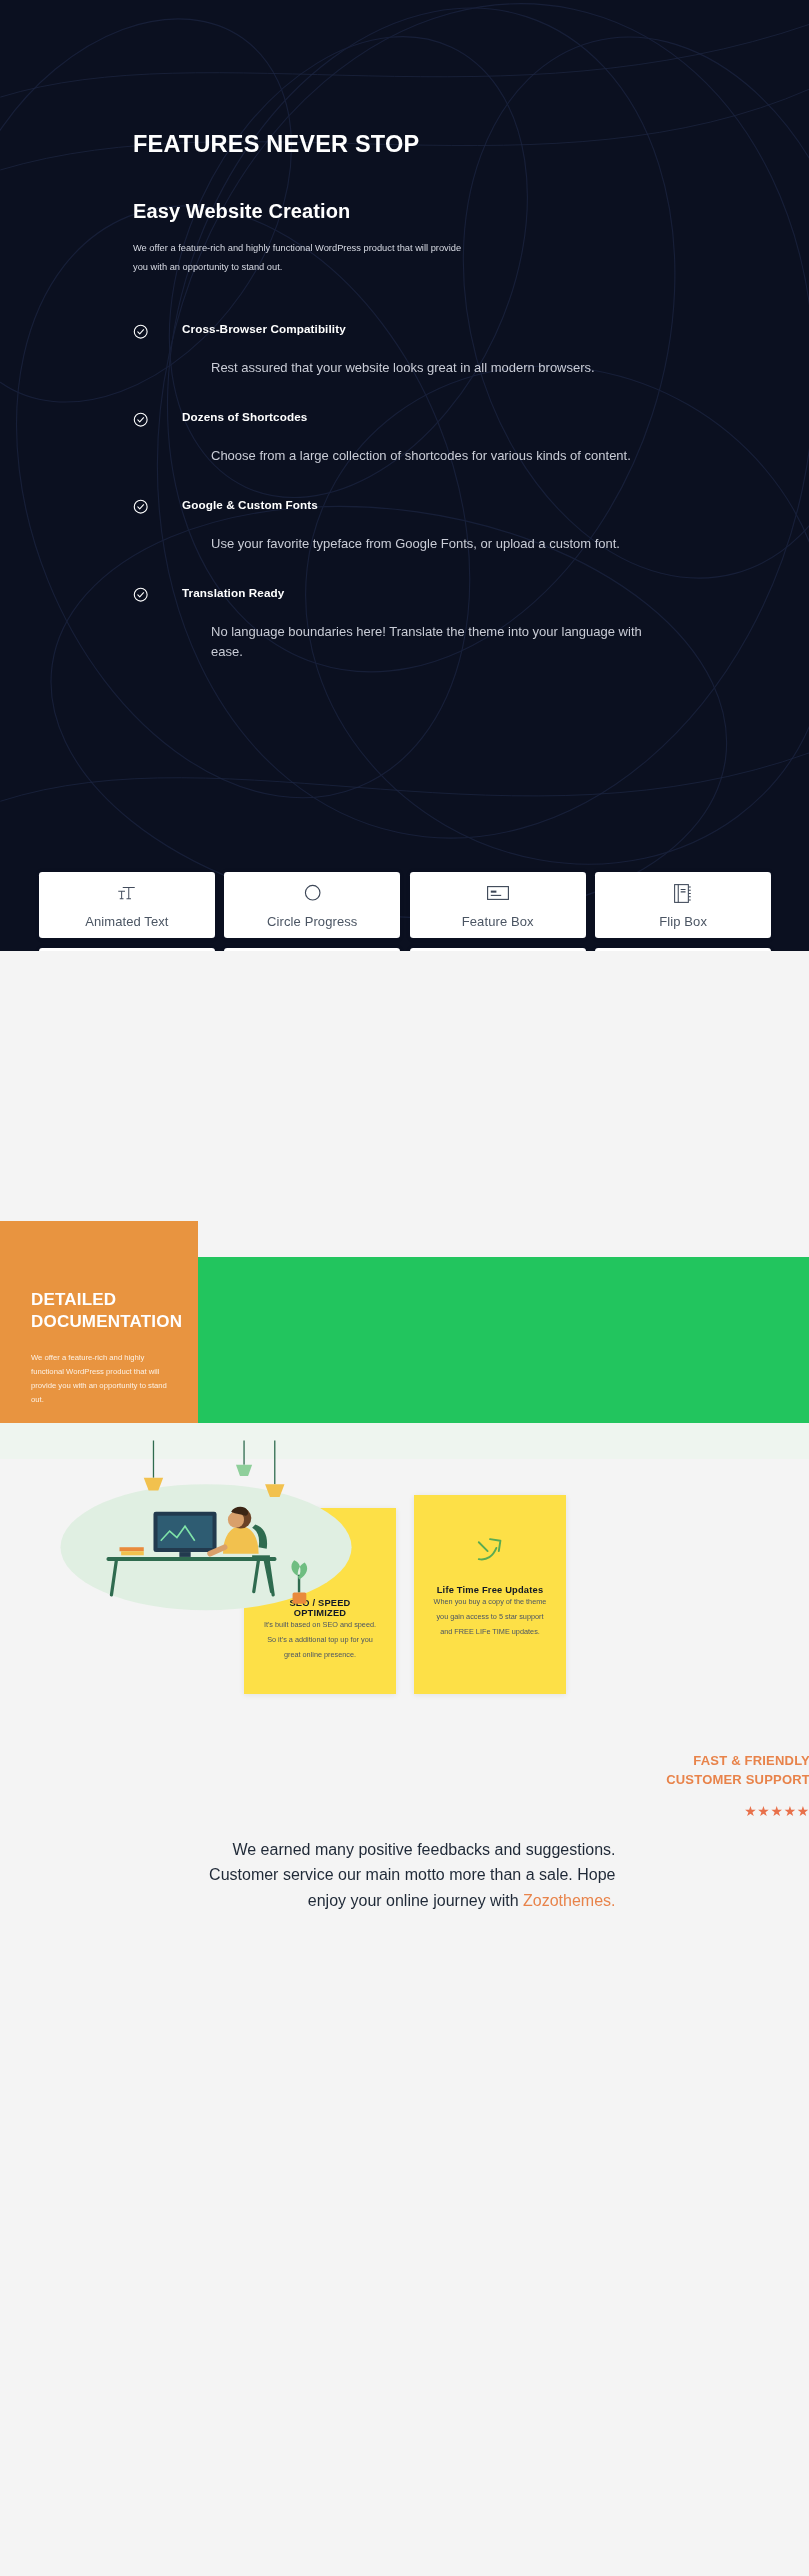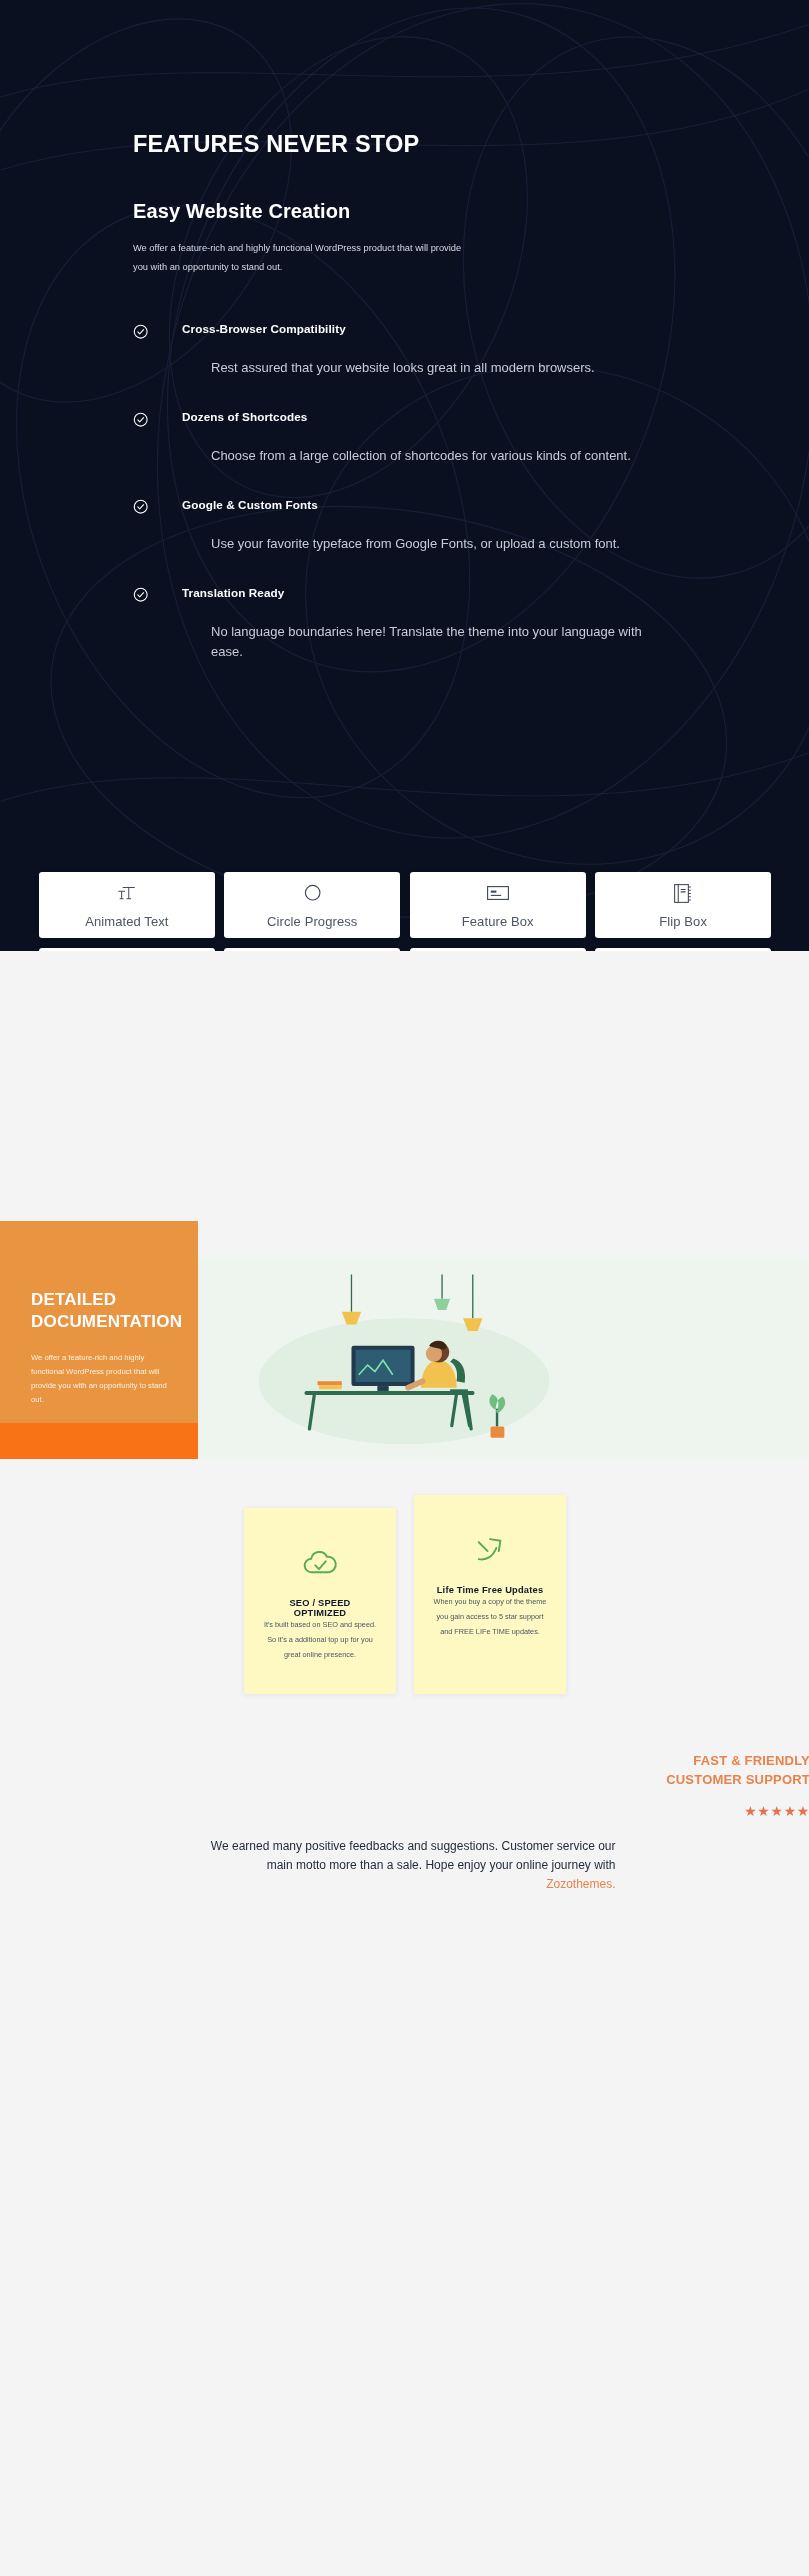--- a/index.html
+++ b/index.html
@@ -81,23 +81,24 @@
   .icon-card .ico svg { display:block; }
   .icon-card .cap {
     margin-top:9px; font-size:13px; color:#4b5563; letter-spacing:0.1px;
   }
 
   .grid-spacer { background:#f4f4f4; height:288px; }
 
   
   .doc-section {
     display:flex;
-    background:#f97316;
+    background:#22c55e;
     height:202px;
     margin-top:18px;
+    flex-direction:column;
   }
   .doc-left {
     width:198px; background:#e89440;
     padding:68px 27.5px 0 31px;
     position:relative;
     margin-top:-36px;
     height:202px;
   }
   .doc-title {
     color:#fff; font-size:17px; font-weight:bold; line-height:1.28; letter-spacing:0.2px;
@@ -108,42 +109,42 @@
 
   
   .promo-wrap {
     background:#f4f4f4;
     padding:49px 42px 0;
     display:flex;
     gap:18px;
     justify-content:center;
   }
   .promo-card {
-    background:#fef9c3;
+    background:#fde047;
     width:152px;
     padding:37px 18px 32px;
     text-align:center;
     box-shadow:0 0.8px 5.7px rgba(17,24,39,.08);
   }
   .promo-card.raised { margin-top:-13px; padding-bottom:45px; }
   .promo-ico { height:34px; display:flex; align-items:center; justify-content:center; }
   .promo-title {
     font-size:9.3px; font-weight:bold; color:#111827; margin-top:19.4px; letter-spacing:0.2px;
   }
   .promo-desc { font-size:7.3px; color:#4b5563; line-height:2; margin-top:0; }
 
   
   .support { background:#f4f4f4; padding:58px 0 52px; text-align:right; }
   .support-title {
     color:#e8834a; font-size:13px; font-weight:bold; line-height:1.45; letter-spacing:0.2px;
   }
   .stars { margin-top:13px; font-size:13.8px; color:#e8714b; letter-spacing:0.8px; }
   .support-text {
     margin:18px auto 0; width:421px;
-    font-size:12px; color:#1f2937; line-height:1.6;
+    font-size:16px; color:#1f2937; line-height:1.6;
   }
   .support-text .lnk { color:#e8834a; }
 </style>
 </head>
 <body>
 
 <div class="page">
 
   <section class="hero">
     <svg class="hero-swirls" width="810" height="951" viewBox="0 0 1000 1175" fill="none">

